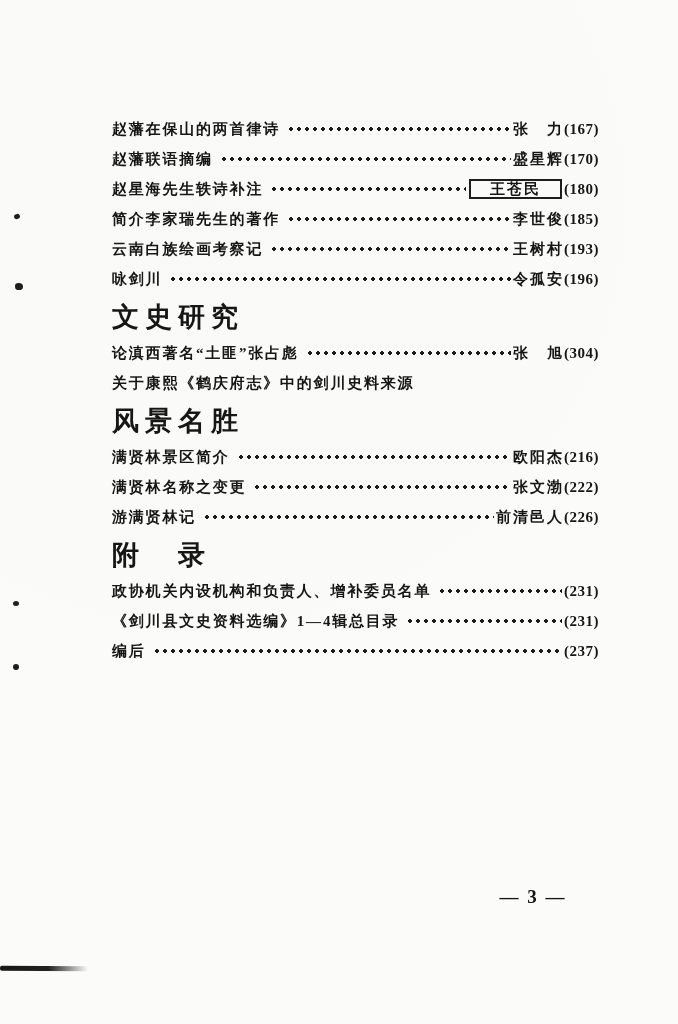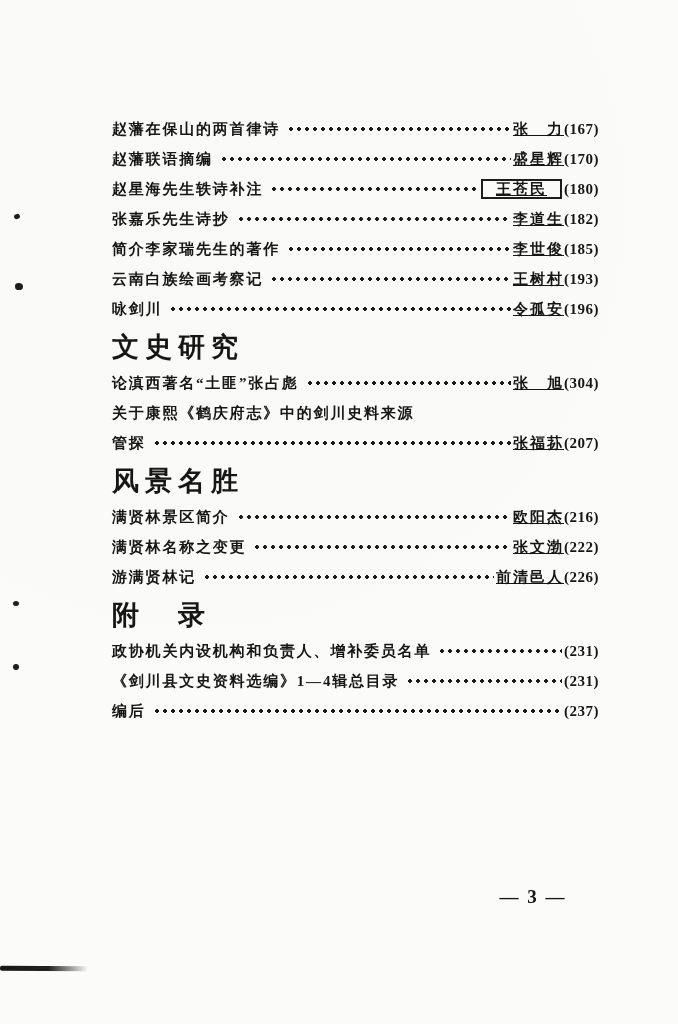--- a/index.html
+++ b/index.html
@@ -43,25 +43,24 @@
     background-image: radial-gradient(circle, #1b1b1b 1.6px, transparent 2px);
     background-size: 8px 8px;
     background-position: left center;
     background-repeat: repeat-x;
     margin: 0 2px 0 7px;
   }
   .author {
     letter-spacing: 2px;
     white-space: nowrap;
     flex: 0 0 auto;
-    text-decoration: underline;
   }
   .boxed {
     border: 2px solid #1d1d1d;
-    padding: 0 13px;
+    padding: 0 19px;
     line-height: 1.12;
     margin: 0 2px 0 1px;
   }
   .pageno {
     white-space: nowrap;
     flex: 0 0 auto;
     letter-spacing: 0.5px;
   }
   .heading {
     font-size: 27px;
@@ -115,26 +114,20 @@
         <span class="author">盛星辉</span>
         <span class="pageno">(170)</span>
       </div>
       <div class="row">
         <span class="title">赵星海先生轶诗补注</span>
         <span class="leader"></span>
         <span class="author boxed">王苍民</span>
         <span class="pageno">(180)</span>
       </div>
       <div class="row">
-        <span class="title">张嘉乐先生诗抄</span>
-        <span class="leader"></span>
-        <span class="author">李道生</span>
-        <span class="pageno">(182)</span>
-      </div>
-      <div class="row">
         <span class="title">简介李家瑞先生的著作</span>
         <span class="leader"></span>
         <span class="author">李世俊</span>
         <span class="pageno">(185)</span>
       </div>
       <div class="row">
         <span class="title">云南白族绘画考察记</span>
         <span class="leader"></span>
         <span class="author">王树村</span>
         <span class="pageno">(193)</span>
@@ -147,26 +140,20 @@
       </div>
       <div class="heading">文史研究</div>
       <div class="row">
         <span class="title">论滇西著名“土匪”张占彪</span>
         <span class="leader"></span>
         <span class="author">张　旭</span>
         <span class="pageno">(304)</span>
       </div>
       <div class="row">
         <span class="title">关于康熙《鹤庆府志》中的剑川史料来源</span>
-      </div>
-      <div class="row">
-        <span class="title">管探</span>
-        <span class="leader"></span>
-        <span class="author">张福荪</span>
-        <span class="pageno">(207)</span>
       </div>
       <div class="heading">风景名胜</div>
       <div class="row">
         <span class="title">满贤林景区简介</span>
         <span class="leader"></span>
         <span class="author">欧阳杰</span>
         <span class="pageno">(216)</span>
       </div>
       <div class="row">
         <span class="title">满贤林名称之变更</span>

